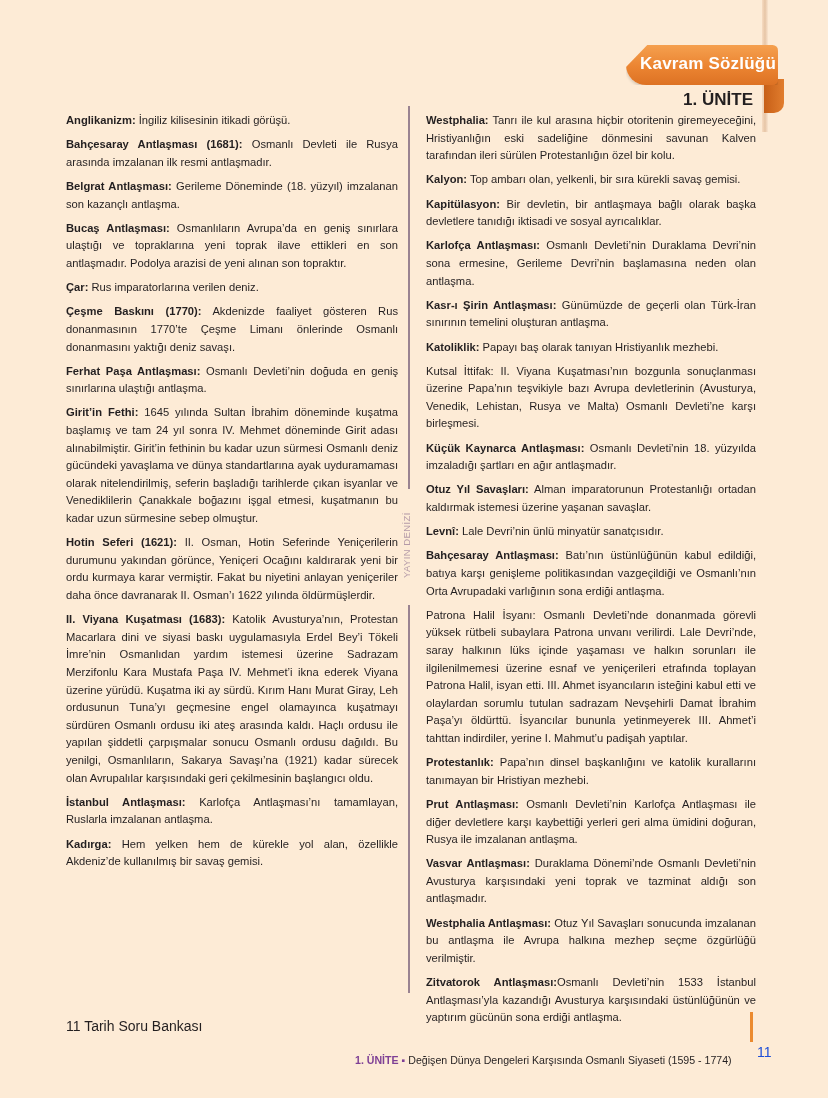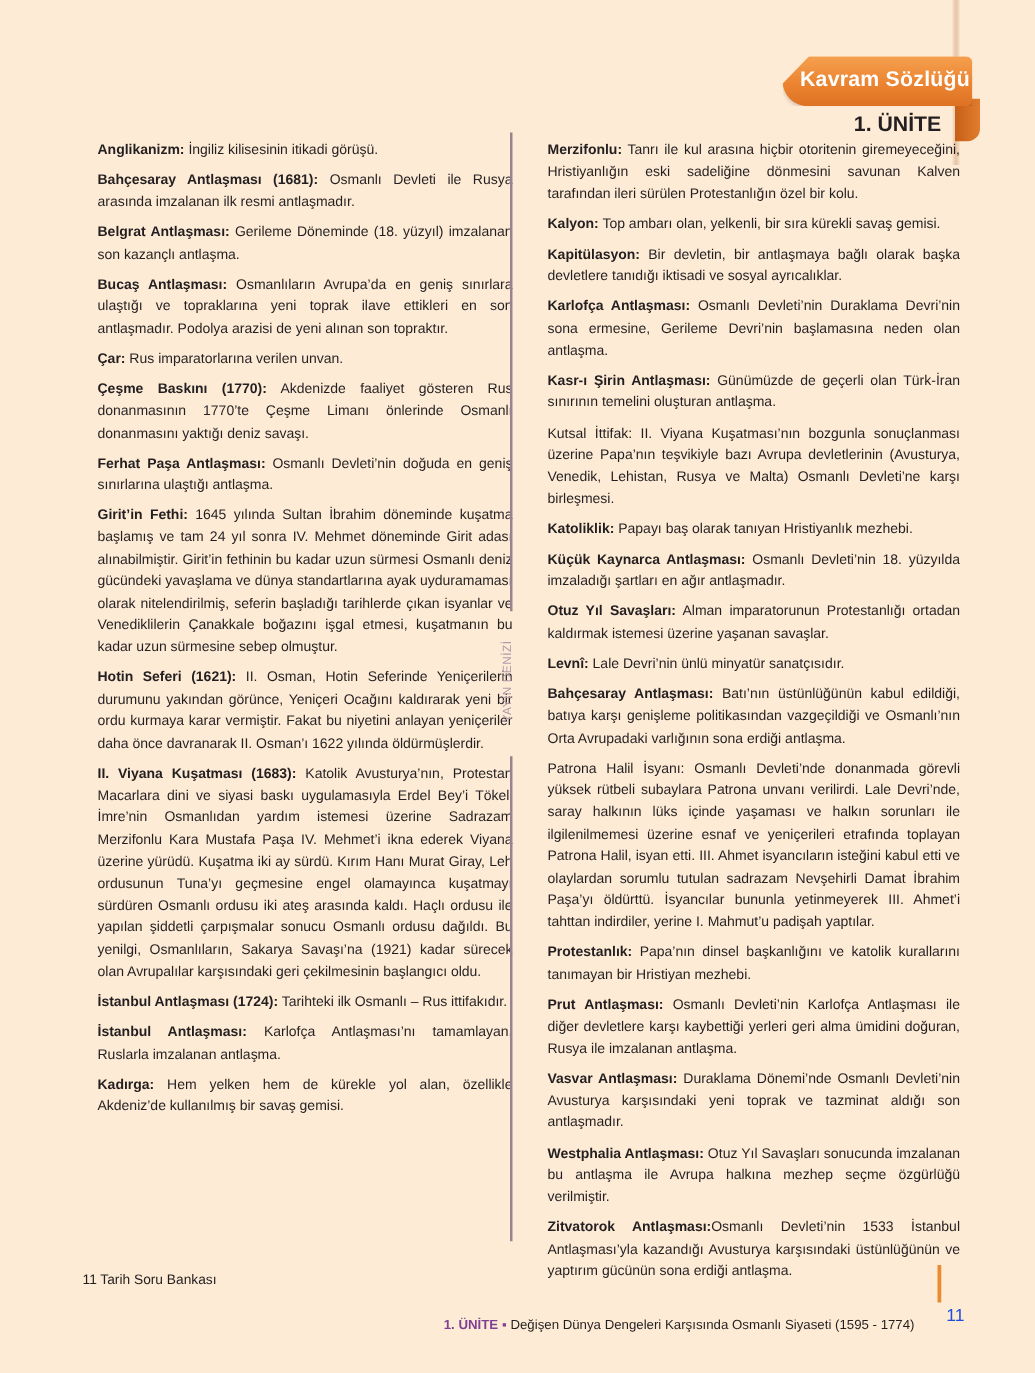--- a/index.html
+++ b/index.html
@@ -36,38 +36,37 @@
     white-space: nowrap;
   }
   .unit-title {
     position: absolute; left: 650px; top: 90px; width: 103px; text-align: right;
     font-weight: bold; font-size: 17px; color: #231f20;
   }
   .col {
     position: absolute; top: 112px; width: 332px;
     font-size: 11.2px; line-height: 17.6px;
     text-align: justify;
-    margin-left: 12px;
   }
   .col.left { left: 66px; }
   .col.right { left: 426px; width: 330px; }
   .entry { margin: 0 0 6.6px 0; }
   .term { font-weight: bold; }
   .divider {
     position: absolute; left: 408px; width: 2px; background: #9a8391;
   }
   .divider.top { top: 106px; height: 383px; }
   .divider.bottom { top: 605px; height: 388px; }
   .vertical-label {
     position: absolute; left: 401px; top: 578px;
     transform: rotate(-90deg); transform-origin: 0 0;
     font-size: 9.5px; color: #b49aa8; letter-spacing: 0.4px; white-space: nowrap;
   }
   .footer-left {
-    position: absolute; left: 66px; top: 1018px; font-size: 11px; color: #231f20;
+    position: absolute; left: 66px; top: 1018px; font-size: 14px; color: #231f20;
   }
   .footer-center {
     position: absolute; left: 355px; top: 1054px; font-size: 10.6px; color: #231f20; white-space: nowrap;
   }
   .footer-unit { color: #7e3f95; font-weight: bold; }
   .footer-bullet { color: #7e3f95; margin: 0 3px; }
   .footer-bar {
     position: absolute; left: 750px; top: 1012px; width: 3px; height: 30px; background: #eb8a2f;
   }
   .page-number {
@@ -84,38 +83,37 @@
   <div class="ribbon-body"></div>
   <div class="ribbon-text">Kavram Sözlüğü</div>
 </div>
 <div class="unit-title">1. ÜNİTE</div>
 
 <div class="col left" id="col-left">
     <div class="entry"><span class="term">Anglikanizm:</span><span> İngiliz kilisesinin itikadi görüşü.</span></div>
     <div class="entry"><span class="term">Bahçesaray Antlaşması (1681):</span><span> Osmanlı Devleti ile Rusya arasında imzalanan ilk resmi antlaşmadır.</span></div>
     <div class="entry"><span class="term">Belgrat Antlaşması:</span><span> Gerileme Döneminde (18. yüzyıl) imzalanan son kazançlı antlaşma.</span></div>
     <div class="entry"><span class="term">Bucaş Antlaşması:</span><span> Osmanlıların Avrupa’da en geniş sınırlara ulaştığı ve topraklarına yeni toprak ilave ettikleri en son antlaşmadır. Podolya arazisi de yeni alınan son topraktır.</span></div>
-    <div class="entry"><span class="term">Çar:</span><span> Rus imparatorlarına verilen unvan.</span></div>
+    <div class="entry"><span class="term">Çar:</span><span> Rus imparatorlarına verilen deniz.</span></div>
     <div class="entry"><span class="term">Çeşme Baskını (1770):</span><span> Akdenizde faaliyet gösteren Rus donanmasının 1770’te Çeşme Limanı önlerinde Osmanlı donanmasını yaktığı deniz savaşı.</span></div>
     <div class="entry"><span class="term">Ferhat Paşa Antlaşması:</span><span> Osmanlı Devleti’nin doğuda en geniş sınırlarına ulaştığı antlaşma.</span></div>
     <div class="entry"><span class="term">Girit’in Fethi:</span><span> 1645 yılında Sultan İbrahim döneminde kuşatma başlamış ve tam 24 yıl sonra IV. Mehmet döneminde Girit adası alınabilmiştir. Girit’in fethinin bu kadar uzun sürmesi Osmanlı deniz gücündeki yavaşlama ve dünya standartlarına ayak uyduramaması olarak nitelendirilmiş, seferin başladığı tarihlerde çıkan isyanlar ve Venediklilerin Çanakkale boğazını işgal etmesi, kuşatmanın bu kadar uzun sürmesine sebep olmuştur.</span></div>
     <div class="entry"><span class="term">Hotin Seferi (1621):</span><span> II. Osman, Hotin Seferinde Yeniçerilerin durumunu yakından görünce, Yeniçeri Ocağını kaldırarak yeni bir ordu kurmaya karar vermiştir. Fakat bu niyetini anlayan yeniçeriler daha önce davranarak II. Osman’ı 1622 yılında öldürmüşlerdir.</span></div>
     <div class="entry"><span class="term">II. Viyana Kuşatması (1683):</span><span> Katolik Avusturya’nın, Protestan Macarlara dini ve siyasi baskı uygulamasıyla Erdel Bey’i Tökeli İmre’nin Osmanlıdan yardım istemesi üzerine Sadrazam Merzifonlu Kara Mustafa Paşa IV. Mehmet’i ikna ederek Viyana üzerine yürüdü. Kuşatma iki ay sürdü. Kırım Hanı Murat Giray, Leh ordusunun Tuna’yı geçmesine engel olamayınca kuşatmayı sürdüren Osmanlı ordusu iki ateş arasında kaldı. Haçlı ordusu ile yapılan şiddetli çarpışmalar sonucu Osmanlı ordusu dağıldı. Bu yenilgi, Osmanlıların, Sakarya Savaşı’na (1921) kadar sürecek olan Avrupalılar karşısındaki geri çekilmesinin başlangıcı oldu.</span></div>
-    <div class="entry"><span class="term">İstanbul Antlaşması (1724):</span><span> Tarihteki ilk Osmanlı – Rus ittifakıdır.</span></div>
     <div class="entry"><span class="term">İstanbul Antlaşması:</span><span> Karlofça Antlaşması’nı tamamlayan, Ruslarla imzalanan antlaşma.</span></div>
     <div class="entry"><span class="term">Kadırga:</span><span> Hem yelken hem de kürekle yol alan, özellikle Akdeniz’de  kullanılmış bir savaş gemisi.</span></div>
   </div>
 <div class="col right" id="col-right">
-    <div class="entry"><span class="term">Merzifonlu:</span><span> Tanrı ile kul arasına hiçbir otoritenin giremeyeceğini, Hristiyanlığın eski sadeliğine dönmesini savunan Kalven tarafından ileri sürülen Protestanlığın özel bir kolu.</span></div>
+    <div class="entry"><span class="term">Westphalia:</span><span> Tanrı ile kul arasına hiçbir otoritenin giremeyeceğini, Hristiyanlığın eski sadeliğine dönmesini savunan Kalven tarafından ileri sürülen Protestanlığın özel bir kolu.</span></div>
     <div class="entry"><span class="term">Kalyon:</span><span> Top ambarı olan, yelkenli, bir sıra kürekli savaş gemisi.</span></div>
     <div class="entry"><span class="term">Kapitülasyon:</span><span> Bir devletin, bir antlaşmaya bağlı olarak başka devletlere tanıdığı iktisadi ve sosyal ayrıcalıklar.</span></div>
     <div class="entry"><span class="term">Karlofça Antlaşması:</span><span> Osmanlı Devleti’nin Duraklama Devri’nin sona ermesine, Gerileme Devri’nin başlamasına neden olan antlaşma.</span></div>
     <div class="entry"><span class="term">Kasr-ı Şirin Antlaşması:</span><span> Günümüzde de geçerli olan Türk-İran sınırının temelini oluşturan antlaşma.</span></div>
+    <div class="entry"><span class="term">Katoliklik:</span><span> Papayı baş olarak tanıyan Hristiyanlık mezhebi.</span></div>
     <div class="entry"><span class="term"></span><span>Kutsal İttifak: II. Viyana Kuşatması’nın bozgunla sonuçlanması üzerine Papa’nın teşvikiyle bazı Avrupa devletlerinin (Avusturya, Venedik, Lehistan, Rusya ve Malta) Osmanlı Devleti’ne karşı birleşmesi.</span></div>
-    <div class="entry"><span class="term">Katoliklik:</span><span> Papayı baş olarak tanıyan Hristiyanlık mezhebi.</span></div>
     <div class="entry"><span class="term">Küçük Kaynarca Antlaşması:</span><span> Osmanlı Devleti’nin 18. yüzyılda imzaladığı şartları en ağır antlaşmadır.</span></div>
     <div class="entry"><span class="term">Otuz Yıl Savaşları:</span><span> Alman imparatorunun Protestanlığı ortadan kaldırmak istemesi üzerine yaşanan savaşlar.</span></div>
     <div class="entry"><span class="term">Levnî:</span><span> Lale Devri’nin ünlü minyatür sanatçısıdır.</span></div>
     <div class="entry"><span class="term">Bahçesaray Antlaşması:</span><span> Batı’nın üstünlüğünün kabul edildiği, batıya karşı genişleme politikasından vazgeçildiği ve Osmanlı’nın Orta Avrupadaki varlığının sona erdiği antlaşma.</span></div>
     <div class="entry"><span class="term"></span><span>Patrona Halil İsyanı: Osmanlı Devleti’nde donanmada görevli yüksek rütbeli subaylara Patrona unvanı verilirdi. Lale Devri’nde, saray halkının lüks içinde yaşaması ve halkın sorunları ile ilgilenilmemesi üzerine esnaf ve yeniçerileri etrafında toplayan Patrona Halil, isyan etti. III. Ahmet isyancıların isteğini kabul etti ve olaylardan sorumlu tutulan sadrazam Nevşehirli Damat İbrahim Paşa’yı öldürttü. İsyancılar bununla yetinmeyerek III. Ahmet’i tahttan indirdiler, yerine I. Mahmut’u padişah yaptılar.</span></div>
     <div class="entry"><span class="term">Protestanlık:</span><span> Papa’nın dinsel başkanlığını ve katolik kurallarını tanımayan bir Hristiyan mezhebi.</span></div>
     <div class="entry"><span class="term">Prut Antlaşması:</span><span> Osmanlı Devleti’nin Karlofça Antlaşması ile diğer devletlere karşı kaybettiği yerleri geri alma ümidini doğuran, Rusya ile imzalanan antlaşma.</span></div>
     <div class="entry"><span class="term">Vasvar Antlaşması:</span><span> Duraklama Dönemi’nde Osmanlı Devleti’nin Avusturya karşısındaki yeni toprak ve tazminat aldığı son antlaşmadır.</span></div>
     <div class="entry"><span class="term">Westphalia Antlaşması:</span><span> Otuz Yıl Savaşları sonucunda imzalanan bu antlaşma ile Avrupa halkına mezhep seçme özgürlüğü verilmiştir.</span></div>
     <div class="entry"><span class="term">Zitvatorok Antlaşması:</span><span>Osmanlı Devleti’nin 1533 İstanbul Antlaşması’yla kazandığı Avusturya karşısındaki üstünlüğünün ve yaptırım gücünün sona erdiği antlaşma.</span></div>

